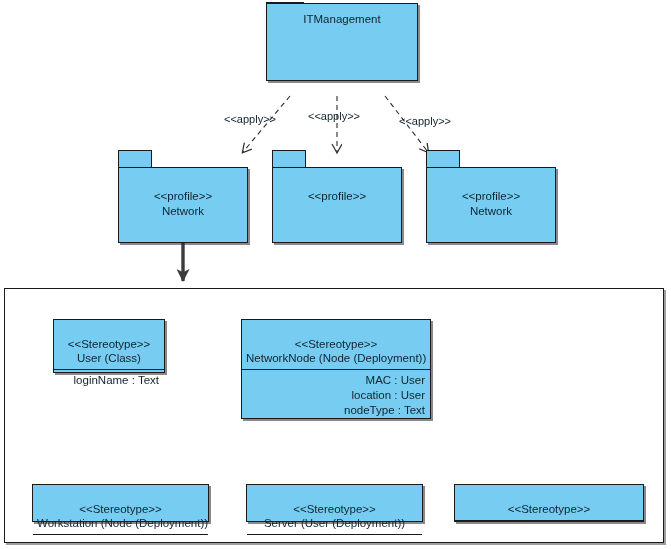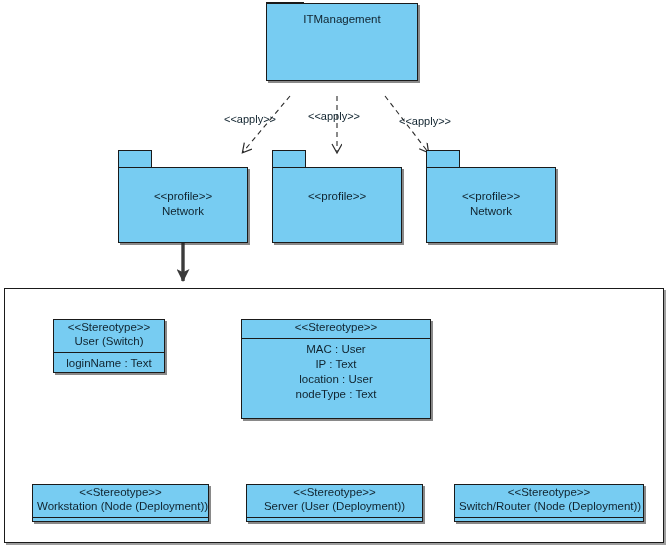--- a/index.html
+++ b/index.html
@@ -51,41 +51,41 @@
   .node {
     position: absolute;
     box-sizing: border-box;
     background: #77ccf2;
     border: 1px solid #1a1a1a;
     box-shadow: 2px 2px 0 0 rgba(40,40,40,0.55);
   }
   .node .hdr {
     box-sizing: border-box;
     text-align: center;
-    padding: 0 4px 4px 4px;
+    padding: 17px 4px 4px 4px;
     border-bottom: 1px solid #1a1a1a;
   }
   .node .hdr .line {
     display: block;
     font-size: 11.5px;
     line-height: 14px;
     color: #10232e;
     white-space: nowrap;
   }
   .node .attrs {
     box-sizing: border-box;
     padding: 3px 5px 4px 5px;
   }
   .node .attrs .attr {
     display: block;
     font-size: 11.5px;
     line-height: 15px;
     color: #10232e;
     white-space: nowrap;
-    text-align: center;
+    text-align: right;
   }
   .node .attrs.empty { min-height: 13px; }
 
   
   #profile-panel {
     position: absolute;
     box-sizing: border-box;
     background: #ffffff;
     border: 1px solid #1a1a1a;
     box-shadow: 2px 2px 0 0 rgba(40,40,40,0.45);
@@ -171,34 +171,34 @@
       <span class="pkg-label stereo">&lt;&lt;profile&gt;&gt;</span>
       <span class="pkg-label">Network</span>
     </div>
   </div>
 
   <div id="profile-panel" style="left:4px; top:288px; width:660px; height:255px;"></div>
 
   <div class="node" style="left:53px; top:319px; width:112px; height:54px;">
     <div class="hdr">
       <span class="line">&lt;&lt;Stereotype&gt;&gt;</span>
-      <span class="line">User (Switch)</span>
+      <span class="line">User (Class)</span>
     </div>
     <div class="attrs">
       <span class="attr">loginName : Text</span>
     </div>
   </div>
 
   <div class="node" style="left:241px; top:319px; width:190px; height:100px;">
     <div class="hdr">
       <span class="line">&lt;&lt;Stereotype&gt;&gt;</span>
+      <span class="line">NetworkNode (Node (Deployment))</span>
     </div>
     <div class="attrs">
       <span class="attr">MAC : User</span>
-      <span class="attr">IP : Text</span>
       <span class="attr">location : User</span>
       <span class="attr">nodeType : Text</span>
     </div>
   </div>
 
   <div class="node" style="left:32px; top:484px; width:177px; height:38px;">
     <div class="hdr">
       <span class="line">&lt;&lt;Stereotype&gt;&gt;</span>
       <span class="line">Workstation (Node (Deployment))</span>
     </div>
@@ -209,18 +209,17 @@
     <div class="hdr">
       <span class="line">&lt;&lt;Stereotype&gt;&gt;</span>
       <span class="line">Server (User (Deployment))</span>
     </div>
     <div class="attrs empty"></div>
   </div>
 
   <div class="node" style="left:454px; top:484px; width:190px; height:38px;">
     <div class="hdr">
       <span class="line">&lt;&lt;Stereotype&gt;&gt;</span>
-      <span class="line">Switch/Router (Node (Deployment))</span>
     </div>
     <div class="attrs empty"></div>
   </div>
 
 </div>
 
 </body></html>

